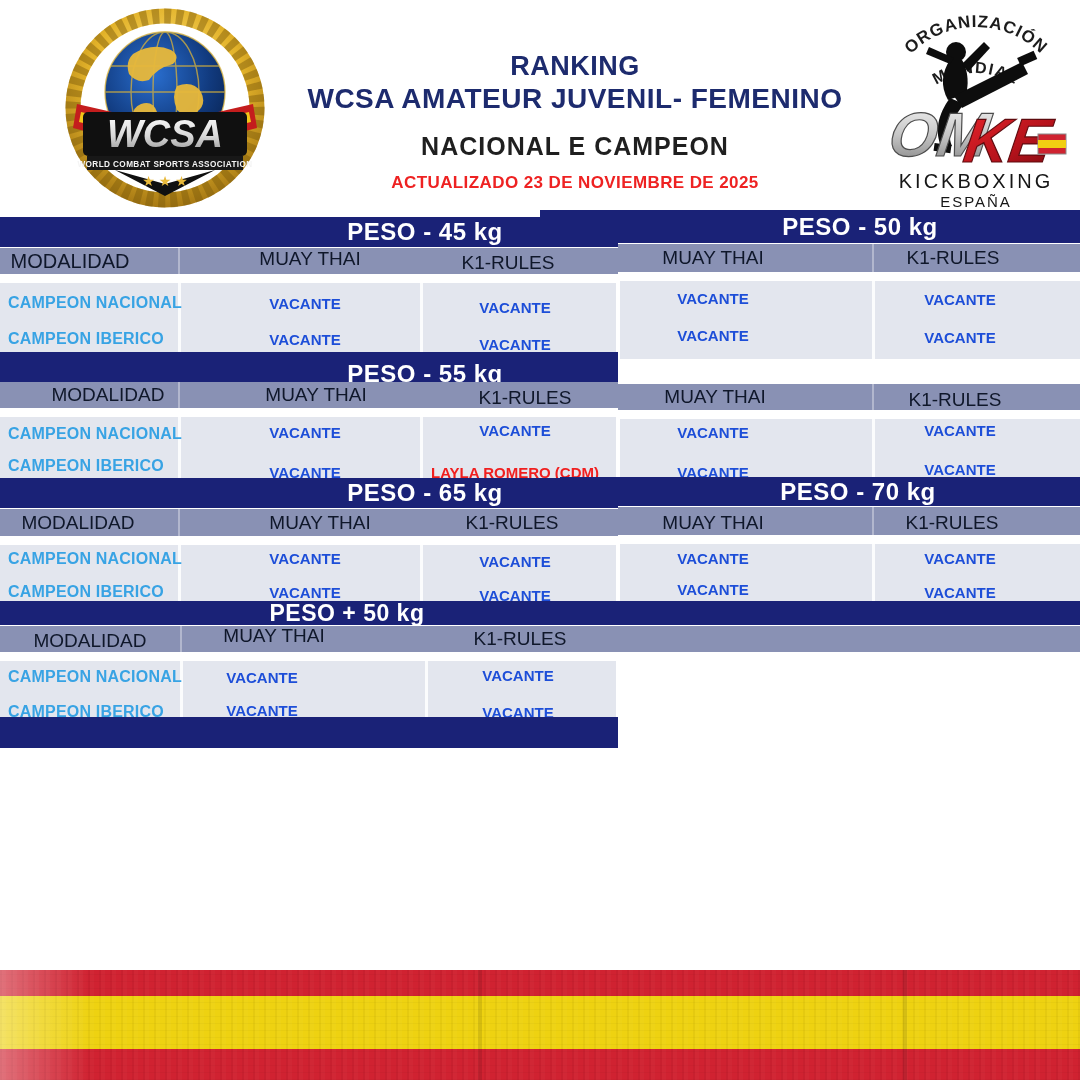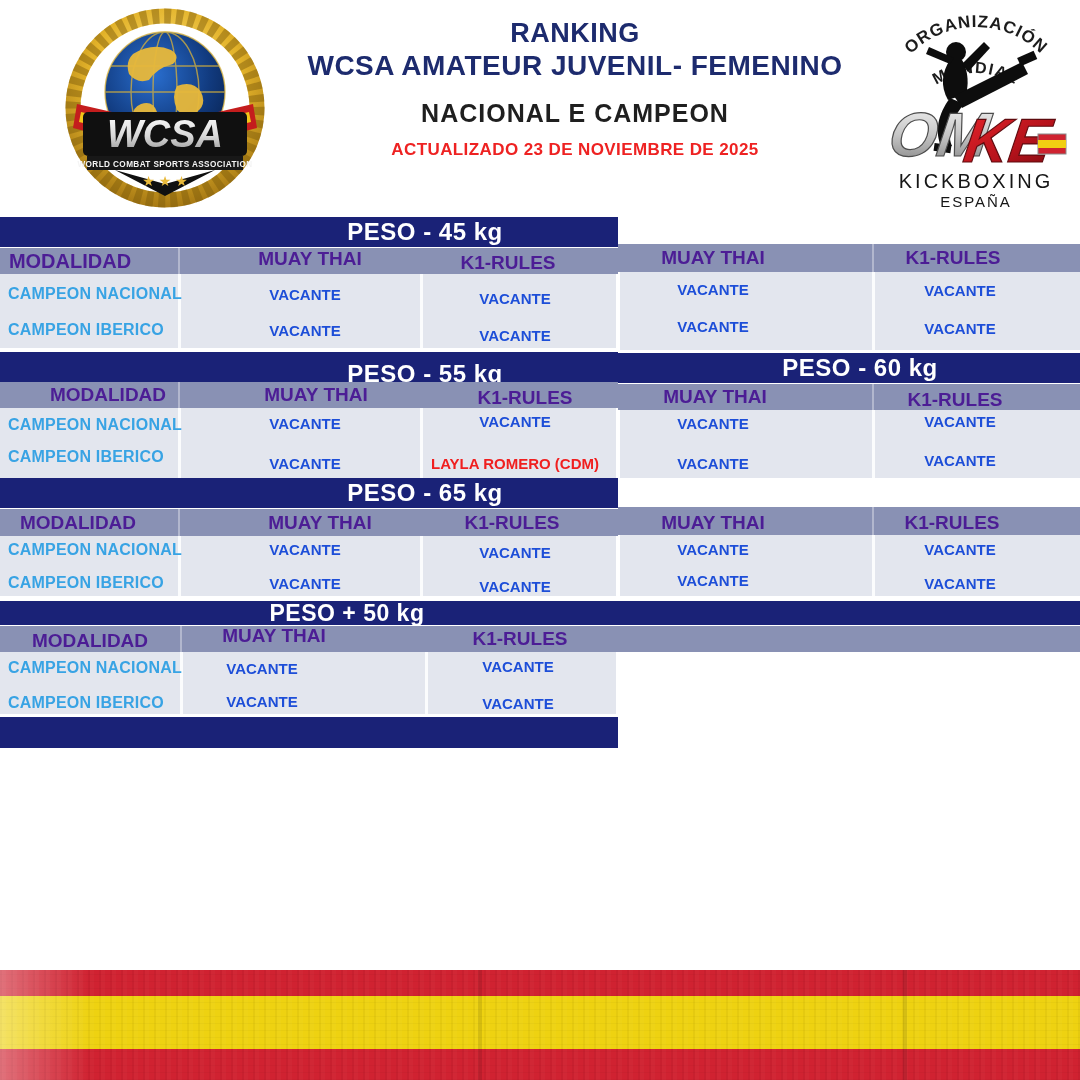--- a/index.html
+++ b/index.html
@@ -1,31 +1,31 @@
 <!DOCTYPE html>
 <html style="--navy: #1a2277; --title_navy: #1d2b6e; --gray_band: #8991b4; --row_bg: #e3e6ee; --champ_blue: #38a3e4; --updated_red: #ee2222; --highlight_red: #f01f1f; --flag_red: #d02231; --flag_yellow: #eed211;"><head>
 <meta charset="utf-8">
 <style>
   html,body{margin:0;padding:0;background:#fff;}
   #canvas{position:relative;width:1080px;height:1080px;background:#fff;overflow:hidden;
           font-family:"Liberation Sans",sans-serif;}
   
   .title-block{position:absolute;left:300px;top:18px;width:550px;text-align:center;}
-  .t1{font-size:27px;font-weight:bold;color:var(--title_navy);letter-spacing:.5px;line-height:1.15;}
+  .t1{font-size:27px;font-weight:bold;color:var(--title_navy);letter-spacing:.5px;line-height:1.15;margin-top:33px;}
   .t2{font-size:28px;font-weight:bold;color:var(--title_navy);letter-spacing:.5px;line-height:1.2;}
   .t3{margin-top:16px;font-size:25px;font-weight:bold;color:#1f1f1f;letter-spacing:1px;}
   .t4{margin-top:12px;font-size:17px;font-weight:bold;color:var(--updated_red);letter-spacing:.4px;}
   
   .navy{position:absolute;background:var(--navy);}
   .bandlabel{position:absolute;top:50%;transform:translate(-50%,-50%);color:#fff;
              font-size:24px;font-weight:bold;letter-spacing:.5px;white-space:nowrap;}
   .grayband{position:absolute;background:var(--gray_band);}
-  .ghead{position:absolute;top:50%;transform:translate(-50%,-50%);color:#4c1d95;
-         font-size:19px;font-weight:bold;white-space:nowrap;}
-  .rows{position:absolute;background:var(--row_bg);}
+  .ghead{position:absolute;top:50%;transform:translate(-50%,-50%);color:#0f172a;
+         font-size:19px;font-weight:normal;white-space:nowrap;}
+  .rows{position:absolute;background:var(--row_bg);margin-top:9px;}
   .rows .vline{position:absolute;top:0;bottom:0;width:3px;background:rgba(255,255,255,.85);}
   .cell{position:absolute;transform:translate(-50%,-50%);font-size:15px;font-weight:bold;
         color:#1d4ed8;white-space:nowrap;}
   .rowlabel{position:absolute;transform:translate(0,-50%);font-size:16px;font-weight:bold;
             color:var(--champ_blue);white-space:nowrap;letter-spacing:.2px;}
   .hl{color:var(--highlight_red);}
   .gdiv{position:absolute;top:0;bottom:0;width:2px;background:rgba(255,255,255,.35);}
   
   .flag{position:absolute;left:0;top:970px;width:1080px;height:110px;
         background:linear-gradient(180deg,var(--flag_red) 0 26px,var(--flag_yellow) 26px 79px,var(--flag_red) 79px 110px);}
@@ -137,20 +137,23 @@
         <rect x="166" y="136" width="28" height="8" fill="#f1cf12"></rect>
       </g>
       <text x="104" y="184" text-anchor="middle" font-family="Liberation Sans,sans-serif" font-size="20" fill="#161616" letter-spacing="3">KICKBOXING</text>
       <text x="104" y="203" text-anchor="middle" font-family="Liberation Sans,sans-serif" font-size="15" fill="#161616" letter-spacing="2">ESPAÑA</text>
     </svg>
   </div>
 
   <div class="navy" style="left:0;top:217px;width:618px;height:30px">
     <span class="bandlabel" style="left:425px">PESO - 45 kg</span>
   </div>
+  <div class="navy" style="left:540px;top:210px;width:540px;height:33px">
+    <span class="bandlabel" style="left:320px">PESO - 50 kg</span>
+  </div>
   <div class="grayband" style="left:0;top:248px;width:618px;height:26px">
     <div class="gdiv" style="left:178px"></div>
     <span class="ghead" style="left:70px;font-size:20px">MODALIDAD</span>
     <span class="ghead" style="left:310px;top:42%">MUAY THAI</span>
     <span class="ghead" style="left:508px;top:58%">K1-RULES</span>
   </div>
   <div class="grayband" style="left:618px;top:244px;width:462px;height:28px">
     <div class="gdiv" style="left:254px"></div>
     <span class="ghead" style="left:95px">MUAY THAI</span>
     <span class="ghead" style="left:335px">K1-RULES</span>
@@ -169,23 +172,20 @@
     <div class="vline" style="left:252px"></div>
     <span class="cell" style="left:93px;top:17px">VACANTE</span>
     <span class="cell" style="left:340px;top:18px">VACANTE</span>
     <span class="cell" style="left:93px;top:54px">VACANTE</span>
     <span class="cell" style="left:340px;top:56px">VACANTE</span>
   </div>
 
   <div class="navy" style="left:0;top:352px;width:618px;height:43px">
     <span class="bandlabel" style="left:425px">PESO - 55 kg</span>
   </div>
-  <div class="navy" style="left:560px;top:353px;width:520px;height:30px">
-    <span class="bandlabel" style="left:300px">PESO - 60 kg</span>
-  </div>
   <div class="grayband" style="left:0;top:382px;width:618px;height:26px">
     <div class="gdiv" style="left:178px"></div>
     <span class="ghead" style="left:108px">MODALIDAD</span>
     <span class="ghead" style="left:316px">MUAY THAI</span>
     <span class="ghead" style="left:525px;top:60%">K1-RULES</span>
   </div>
   <div class="grayband" style="left:618px;top:384px;width:462px;height:26px">
     <div class="gdiv" style="left:254px"></div>
     <span class="ghead" style="left:97px">MUAY THAI</span>
     <span class="ghead" style="left:337px;top:62%">K1-RULES</span>
@@ -204,20 +204,23 @@
     <div class="vline" style="left:252px"></div>
     <span class="cell" style="left:93px;top:13px">VACANTE</span>
     <span class="cell" style="left:340px;top:11px">VACANTE</span>
     <span class="cell" style="left:93px;top:53px">VACANTE</span>
     <span class="cell" style="left:340px;top:50px">VACANTE</span>
   </div>
 
   <div class="navy" style="left:0;top:478px;width:618px;height:30px">
     <span class="bandlabel" style="left:425px">PESO - 65 kg</span>
   </div>
+  <div class="navy" style="left:560px;top:477px;width:520px;height:29px">
+    <span class="bandlabel" style="left:298px">PESO - 70 kg</span>
+  </div>
   <div class="grayband" style="left:0;top:509px;width:618px;height:27px">
     <div class="gdiv" style="left:178px"></div>
     <span class="ghead" style="left:78px">MODALIDAD</span>
     <span class="ghead" style="left:320px">MUAY THAI</span>
     <span class="ghead" style="left:512px">K1-RULES</span>
   </div>
   <div class="grayband" style="left:618px;top:507px;width:462px;height:28px">
     <div class="gdiv" style="left:254px"></div>
     <span class="ghead" style="left:95px;top:58%">MUAY THAI</span>
     <span class="ghead" style="left:334px;top:58%">K1-RULES</span>

